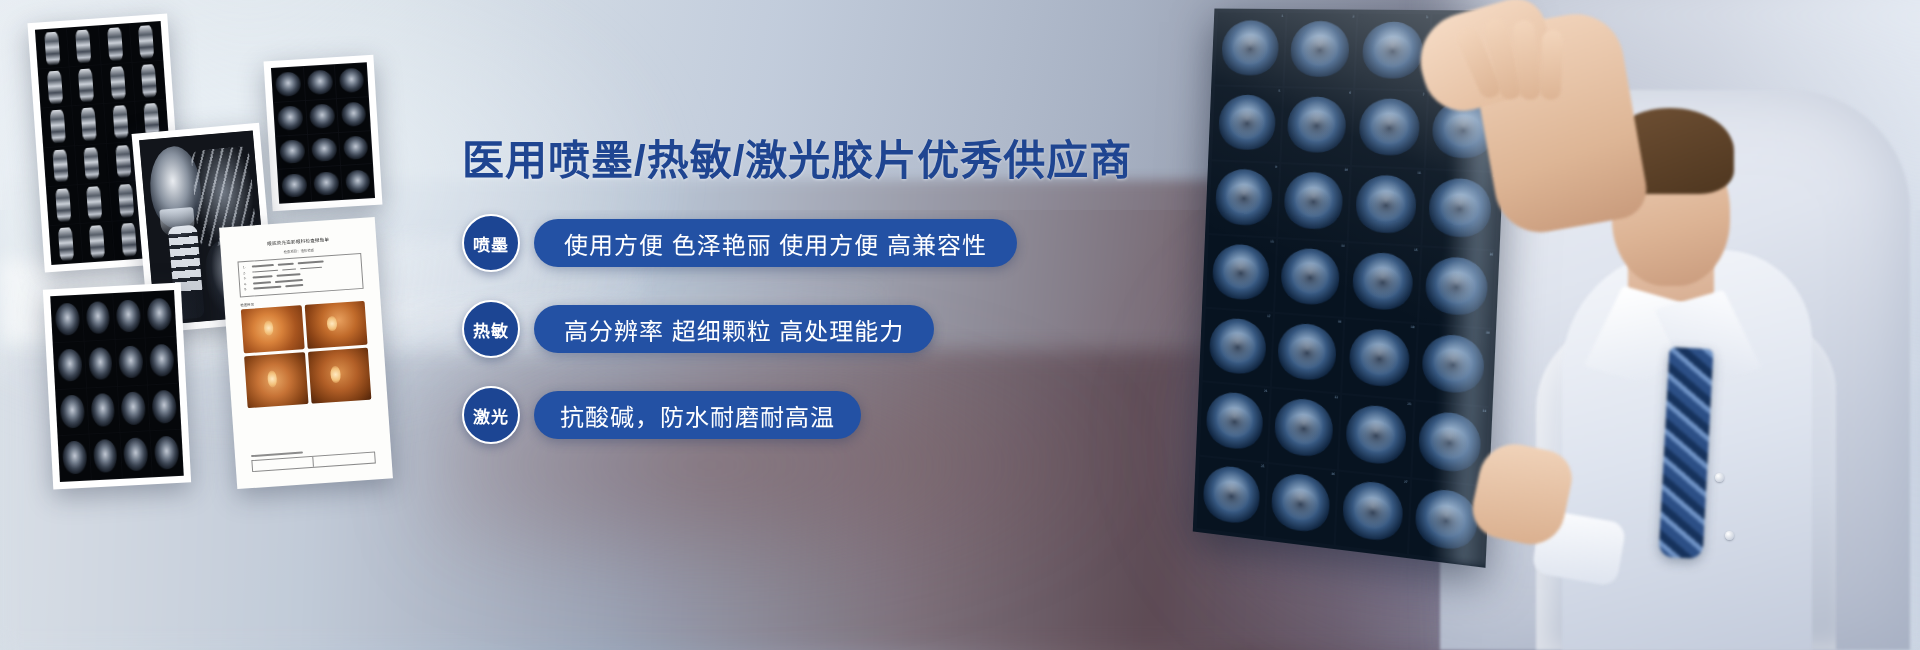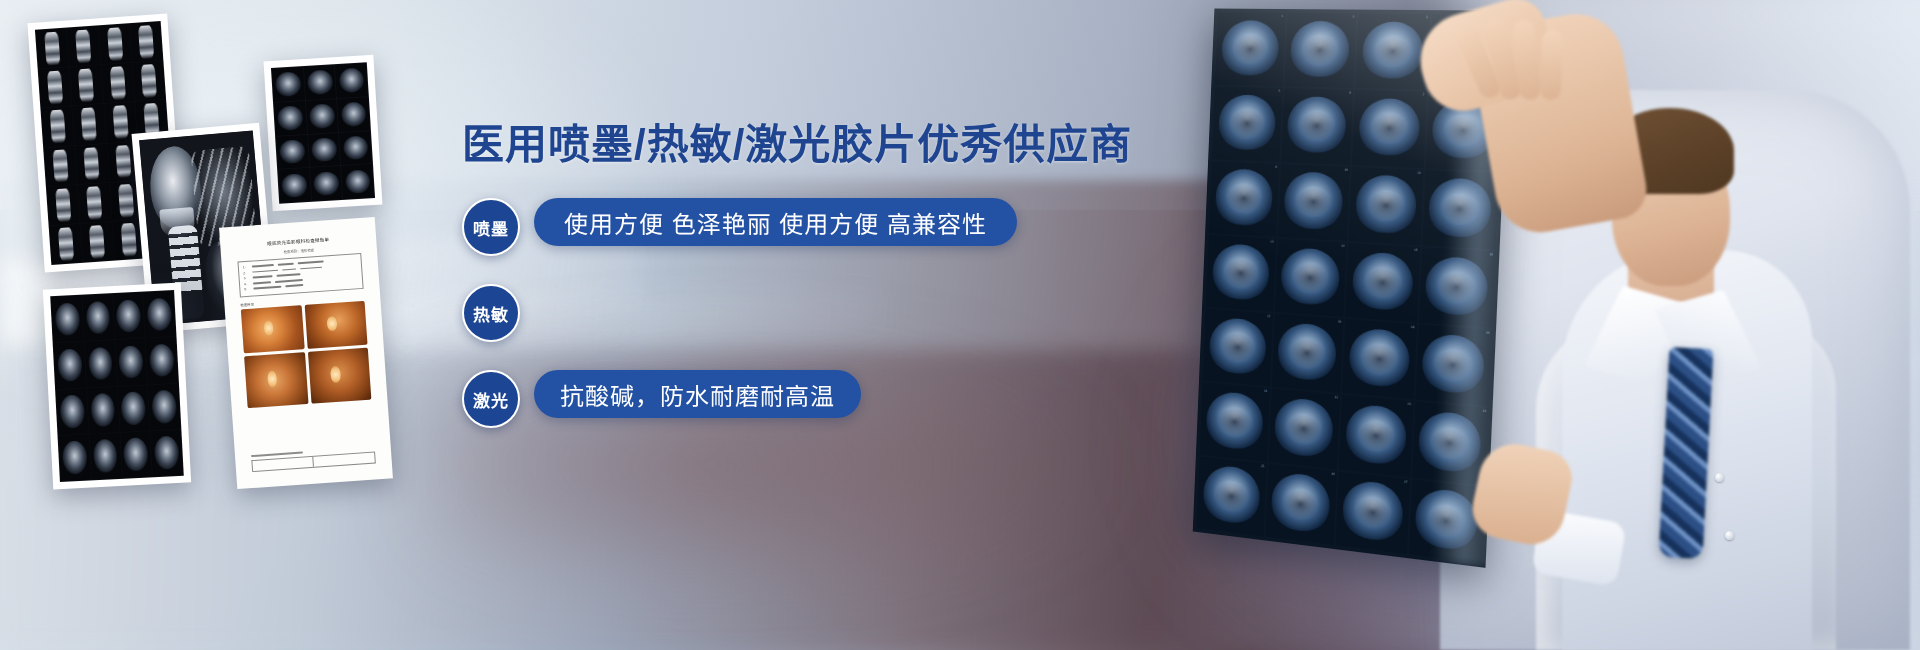--- a/index.html
+++ b/index.html
@@ -339,36 +339,36 @@
   }
   .btn-dot {
     position:absolute; width:9px; height:9px; border-radius:50%;
     background:radial-gradient(circle at 35% 32%,#ffffff,#b9c2d2);
     box-shadow:0 1px 2px rgba(60,70,90,.4);
   }
 
   .soft-blur { filter:blur(1.6px); }
 
   
-  .content { position:absolute; left:462px; top:122px; width:640px; }
+  .content { position:absolute; left:462px; top:138px; width:640px; }
 
   .headline {
     font-size:42px;
     font-weight:bold;
     color:#1f4591;
     letter-spacing:1px;
     line-height:1.1;
     white-space:nowrap;
     text-shadow:0 1px 3px rgba(255,255,255,.45);
   }
 
   .features { margin-top:30px; }
 
   .feature-row {
-    display:flex; 
+    display:flex; align-items:center;
     margin-bottom:28px;
   }
 
   .badge {
     flex:0 0 auto;
     width:58px; height:58px;
     border-radius:50%;
     background:#1c4593;
     border:2px solid #ffffff;
     color:#ffffff;
@@ -671,20 +671,21 @@
 
     <div class="features">
 
       <div class="feature-row">
         <div class="badge">喷墨</div>
         <div class="pill">使用方便 色泽艳丽 使用方便 高兼容性</div>
       </div>
 
       <div class="feature-row">
         <div class="badge">热敏</div>
+        <div class="pill">高分辨率 超细颗粒 高处理能力</div>
       </div>
 
       <div class="feature-row">
         <div class="badge">激光</div>
         <div class="pill tight">抗酸碱，防水耐磨耐高温</div>
       </div>
 
     </div>
   </div>
 

